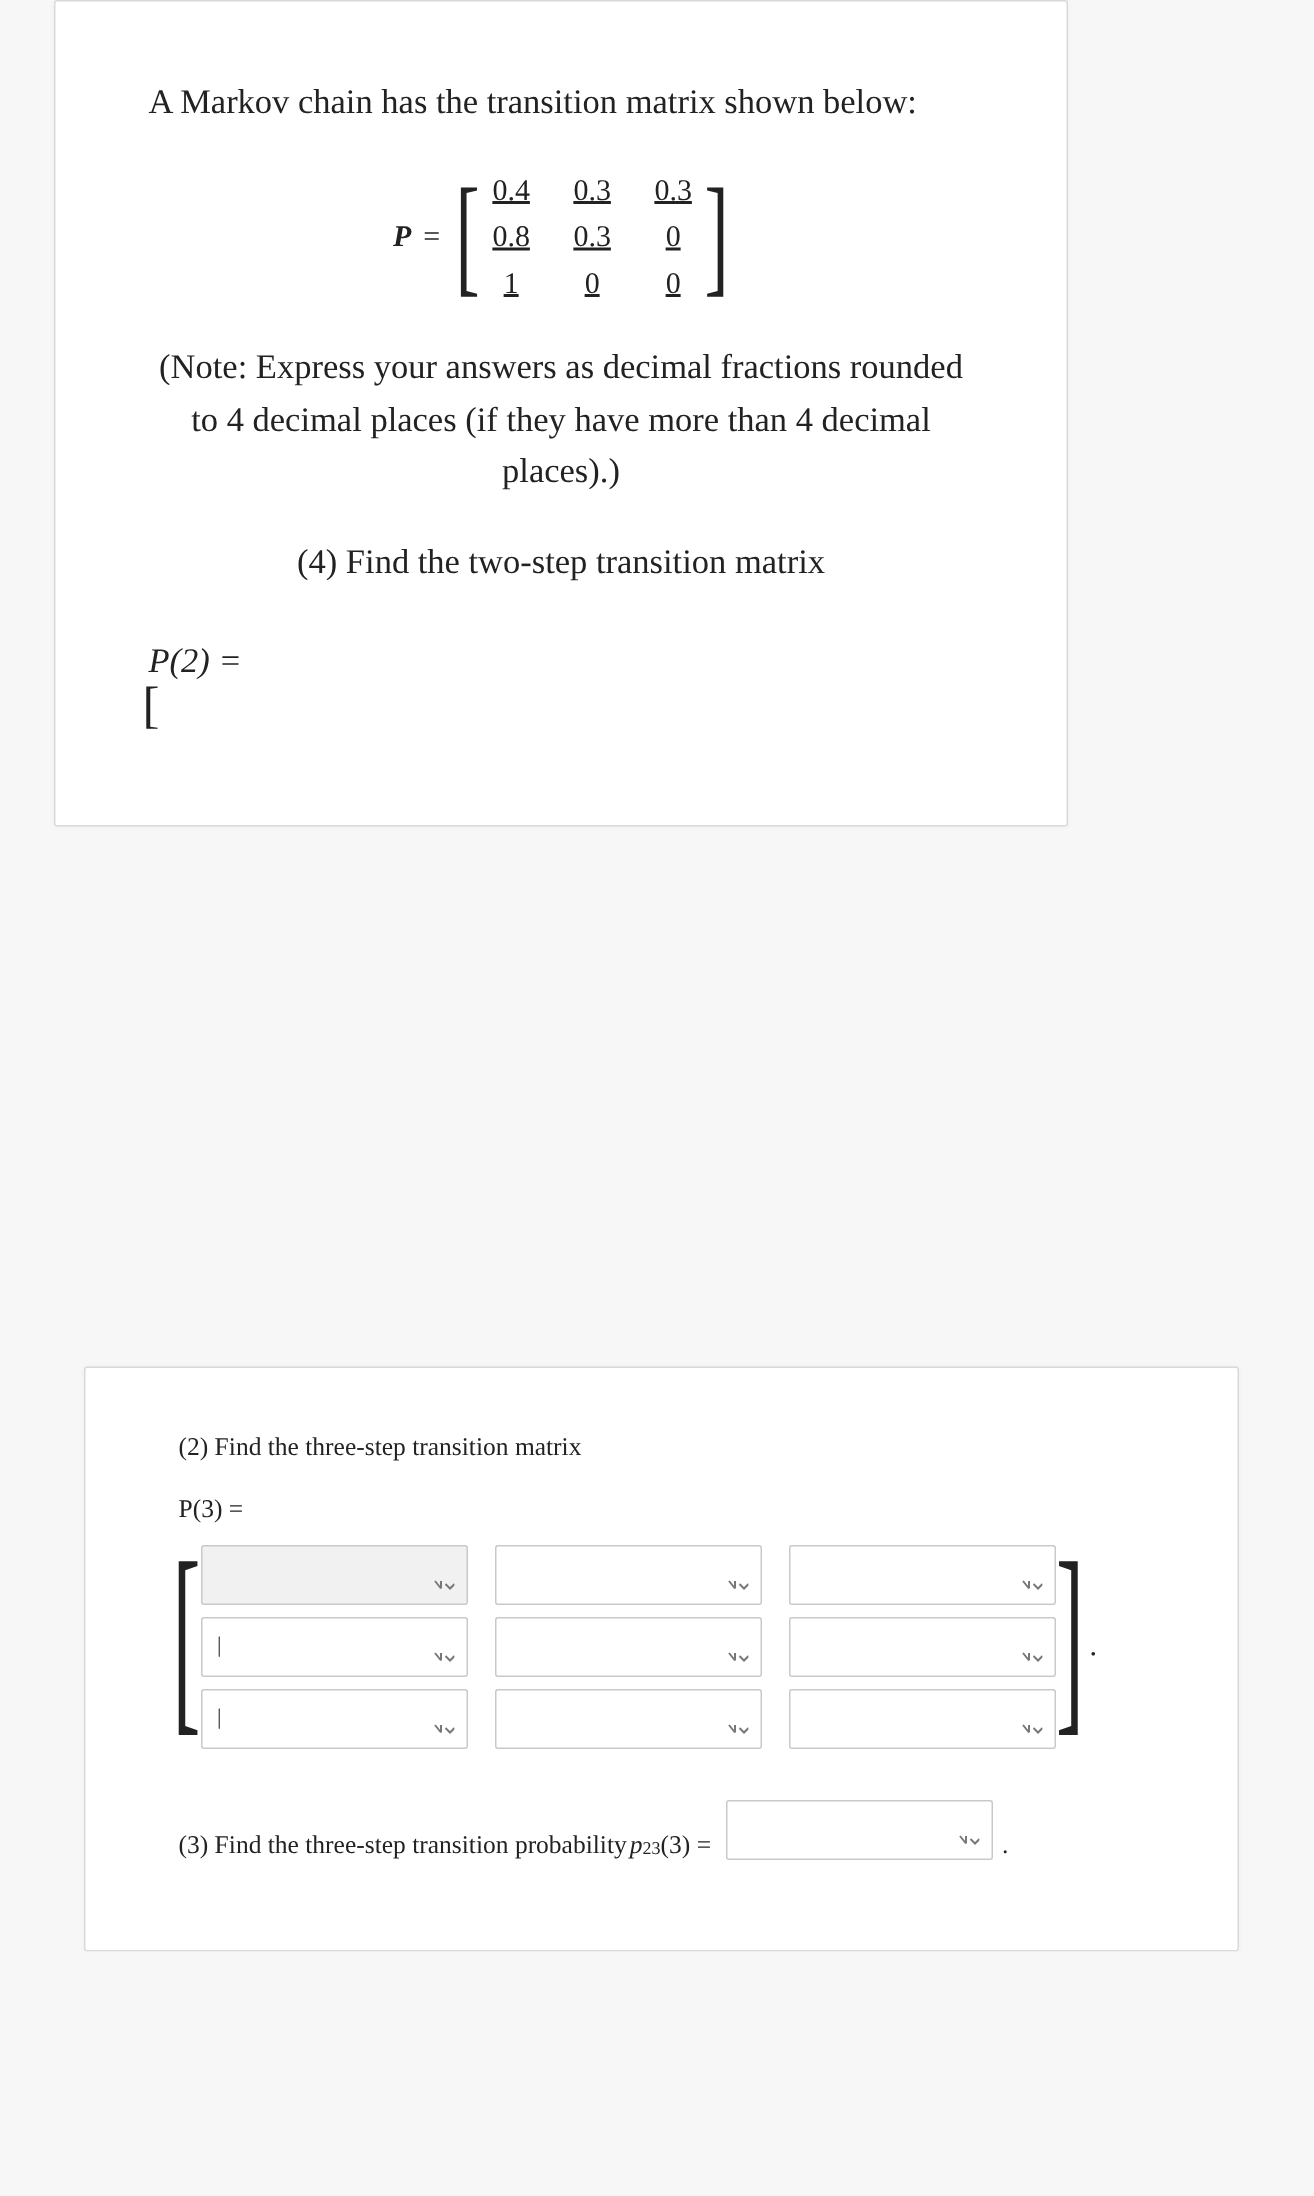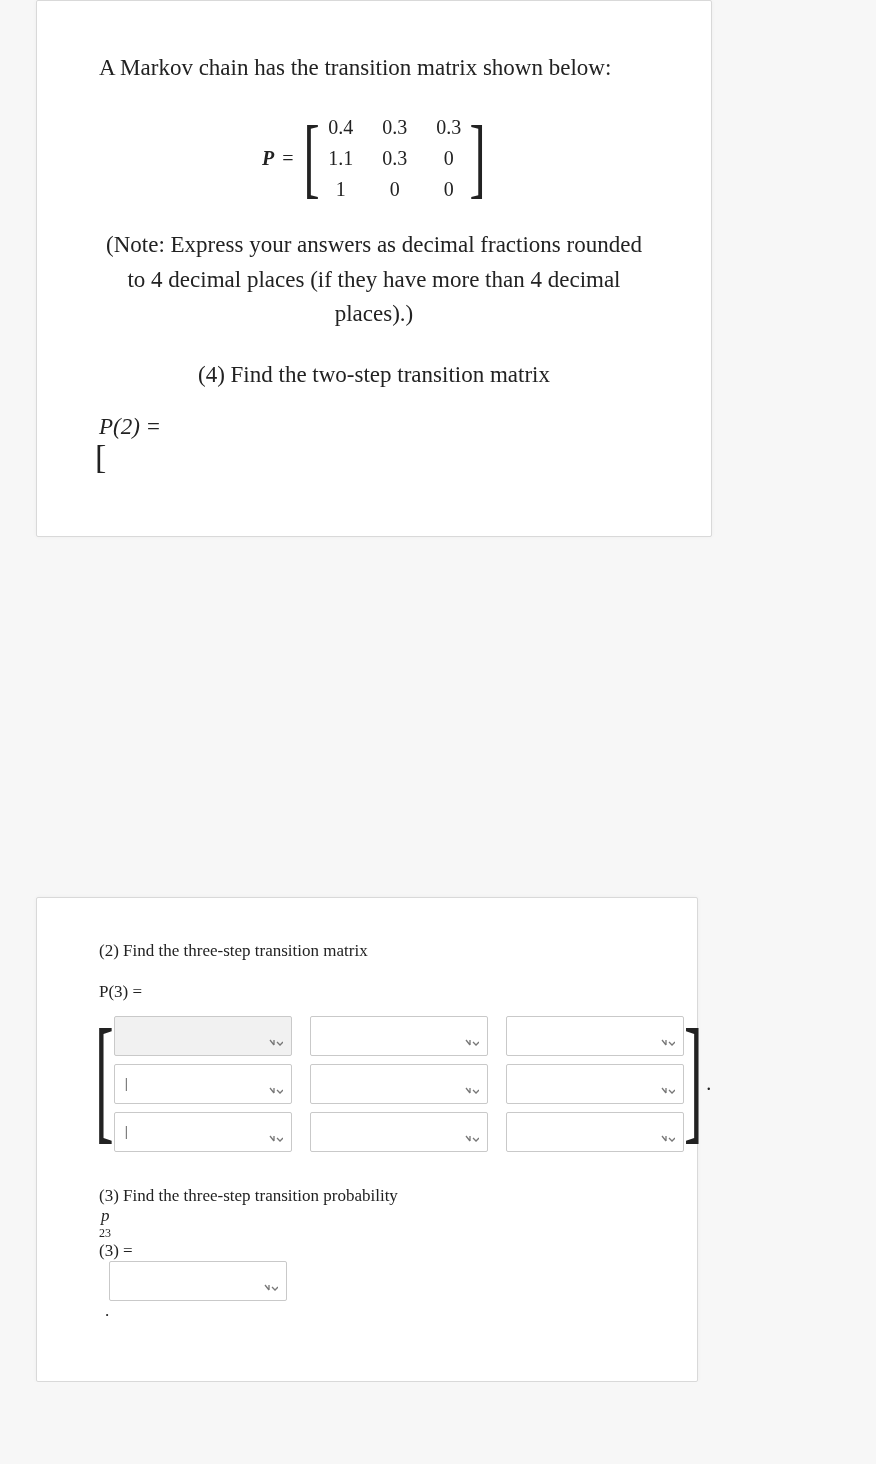--- a/index.html
+++ b/index.html
@@ -18,22 +18,22 @@
     margin: 0 auto;
     box-sizing: border-box;
   }
   .card-top {
     width: 676px;
     margin-left: 36px;
     margin-top: 0;
     padding: 50px 62px 60px 62px;
   }
   .card-bottom {
-    width: 662px;
-    margin-left: 36px;
+    width: 770px;
+    margin-left: 56px;
     margin-top: 360px;
     padding: 40px 62px 60px 62px;
   }
   .lead {
     font-size: 23px;
     line-height: 1.45;
     margin-bottom: 30px;
   }
   .matrix-display {
     text-align: center;
@@ -60,33 +60,33 @@
     margin: 0 -6px;
   }
   .mgrid {
     display: grid;
     grid-template-columns: repeat(3, auto);
     column-gap: 26px;
     row-gap: 8px;
     padding: 0 6px;
     font-size: 20px;
   }
-  .mgrid span { text-align: center; min-width: 28px; }
+  .mgrid span { text-align: center; min-width: 28px; text-decoration: underline; }
   .note, .q1 {
     font-size: 23px;
     line-height: 1.5;
     margin: 18px 0 14px 0;
     text-align: center;
   }
   .q1 { margin-top: 26px; }
   .p2line {
     font-size: 23px;
     font-style: italic;
     font-family: Georgia, serif;
-    margin-top: 22px;
+    margin-top: 36px;
   }
   .bracket-bare {
     font-size: 34px;
     font-weight: 500;
     margin-top: -2px;
     margin-left: -4px;
     font-style: normal;
   }
 
   
@@ -146,45 +146,44 @@
     width: 14px; height: 10px; display:block;
   }
   .period {
     align-self: center;
     font-size: 20px;
     margin-left: 8px;
   }
 
   .q3row {
     display: flex;
-    align-items: flex-start;
+    align-items: flex-end;
     margin-top: 30px;
     font-size: 17px;
-    flex-direction: column;
   }
   .q3row .sub { font-size: 12px; vertical-align: sub; }
   .q3row .cell { width: 178px; height: 40px; margin-left: 10px; }
   .q3row .dot { margin-left: 6px; }
 </style>
 </head>
 <body>
 
 <div class="card card-top">
   <div class="lead">A Markov chain has the transition matrix shown below:</div>
 
   <div class="matrix-display">
     <span class="mwrap">
       <span class="mlabel">P</span>
       <span class="meq">=</span>
       <span class="mbracket">[</span>
       <span class="mgrid">
         <span>0.4</span>
         <span>0.3</span>
         <span>0.3</span>
-        <span>1.1</span>
+        <span>0.8</span>
         <span>0.3</span>
         <span>0</span>
         <span>1</span>
         <span>0</span>
         <span>0</span>
       </span>
       <span class="mbracket">]</span>
     </span>
   </div>
 

